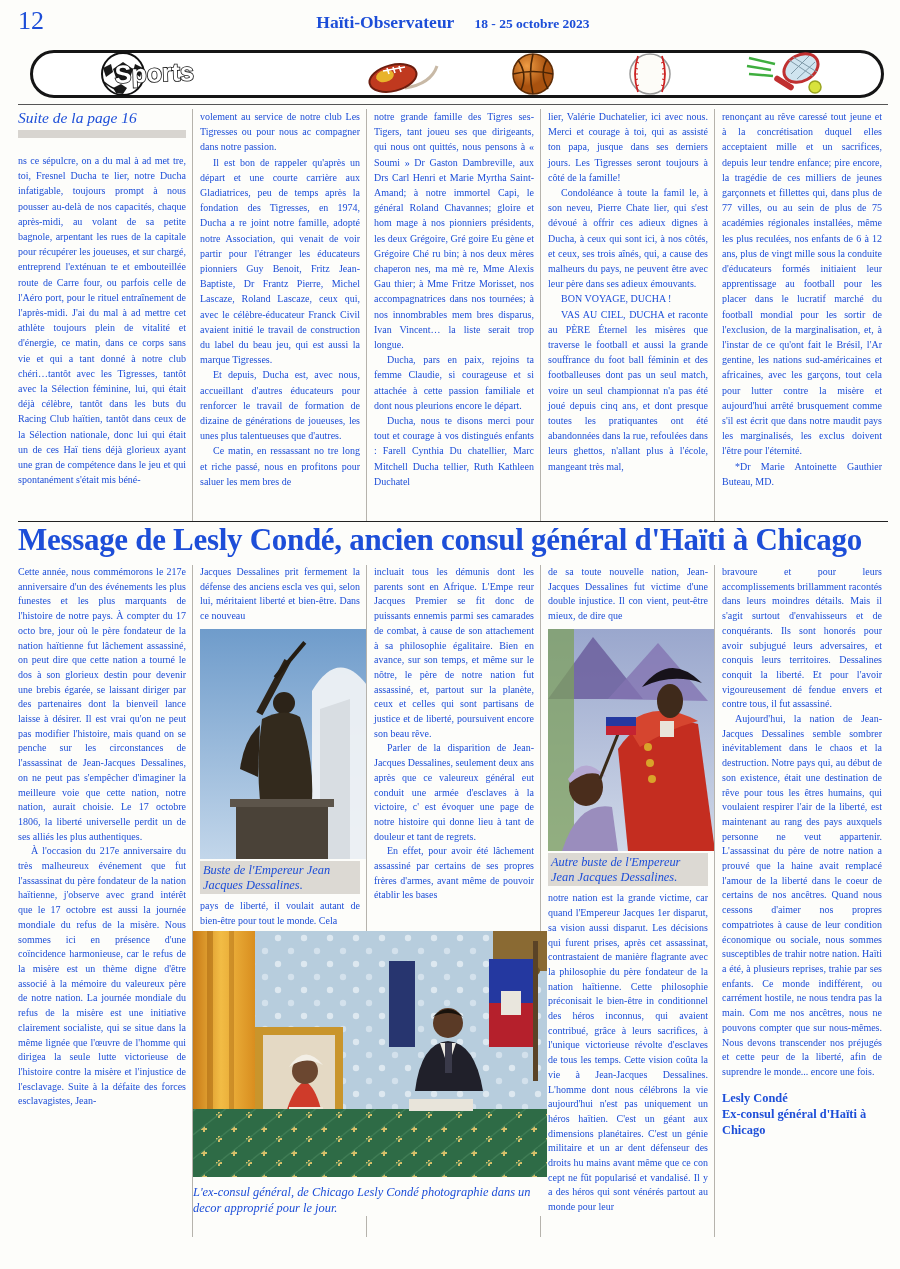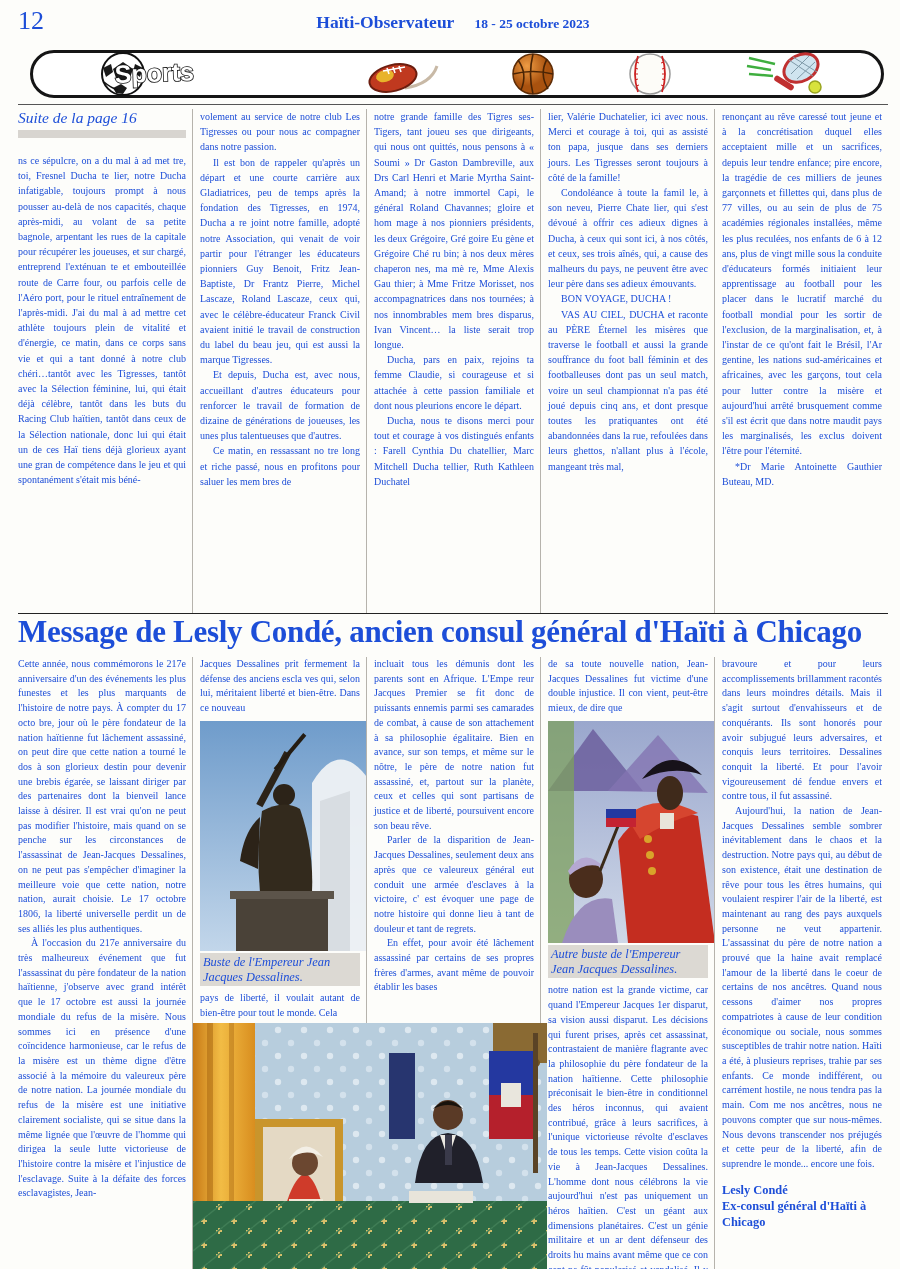--- a/index.html
+++ b/index.html
@@ -24,21 +24,21 @@
   }
   .banner svg { display:block; }
   
   .cols { display:flex; }
   .col { flex:0 0 174px; padding-right:6px; overflow:hidden; }
   .col + .col { border-left:1px solid #b6b3ac; padding-left:7px; }
   p { font-size:10px; line-height:15.2px; text-align:justify; }
   .col p + p { text-indent:13px; }
   .top-section {
     margin-top:6px; border-top:1px solid #555; border-bottom:1.5px solid #222;
-    height:510px; overflow:hidden; padding-top:4px;
+    height:418px; overflow:hidden; padding-top:4px;
   }
   .continuation-label { font-style:italic; font-size:15.5px; display:block; }
   .gray-bar { height:8px; background:#d8d5d0; margin:3px 0 15px; }
   
   .kicker { font-size:25px; font-weight:400; letter-spacing:-0.5px; margin-top:3px; white-space:nowrap; }
   .headline { font-size:31px; font-weight:bold; letter-spacing:-0.3px; margin:0 0 7px; white-space:nowrap; }
   
   .lower-section { position:relative; height:672px; overflow:hidden; }
   .lower-section p { line-height:14.7px; }
   .fig { margin:5px 0 0; }

